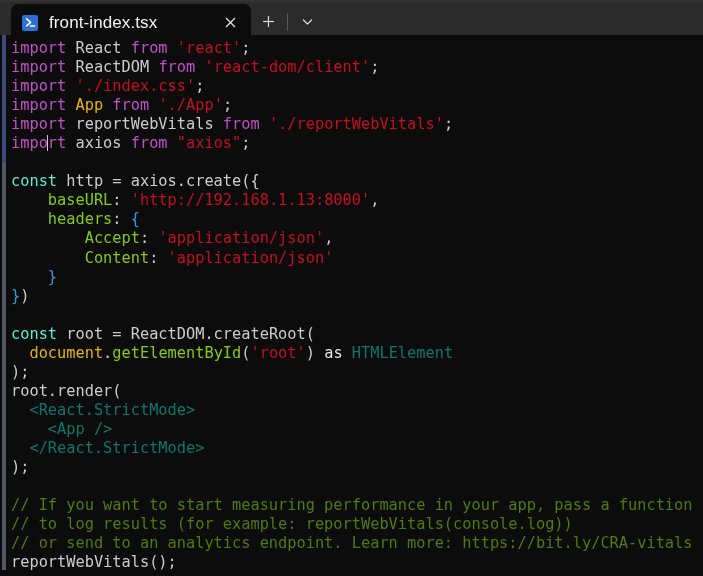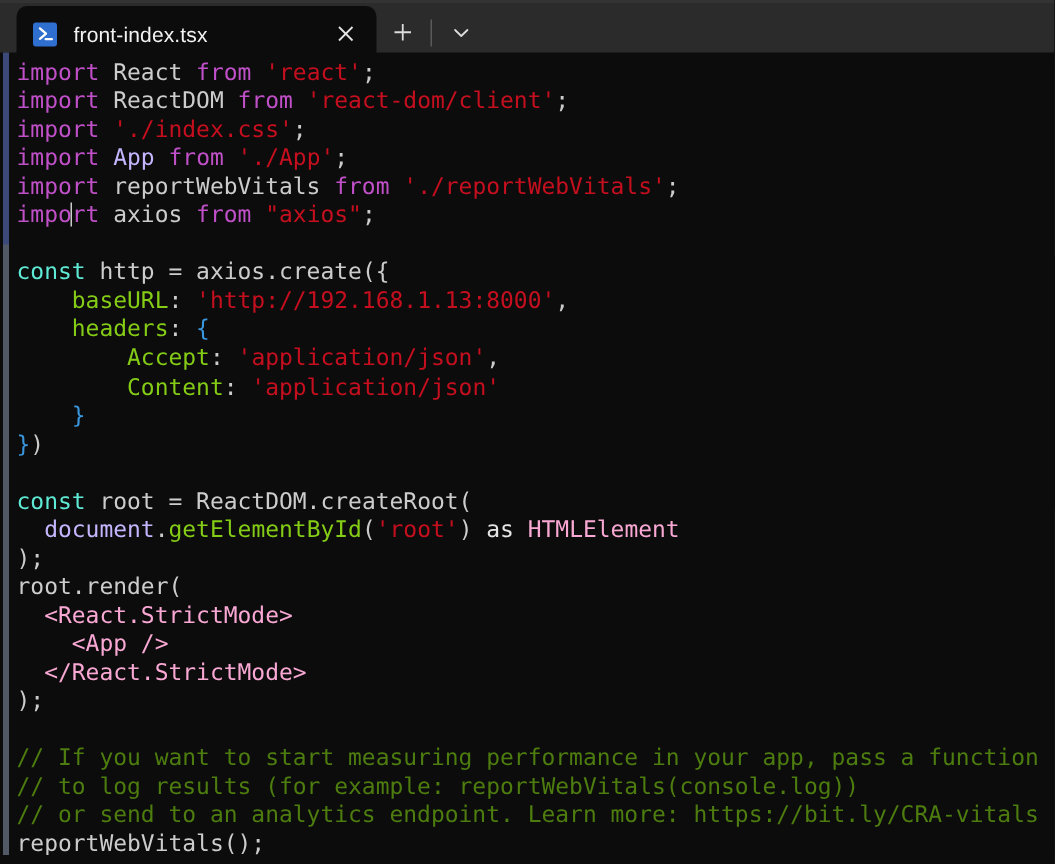--- a/index.html
+++ b/index.html
@@ -43,21 +43,21 @@
     position:relative;
     flex:0 0 auto;
     display:flex; align-items:center; justify-content:center;
   }
   .tab-icon svg { display:block; }
   .tab-title {
     flex:1 1 auto;
     margin-left:11px;
     color:#f2f2f2;
     font-family:"Liberation Sans", sans-serif;
-    font-size:14px;
+    font-size:17px;
     letter-spacing:0.1px;
     white-space:nowrap;
     overflow:hidden;
   }
   .tab-close {
     flex:0 0 auto;
     width:30px; height:30px;
     display:flex; align-items:center; justify-content:center;
     color:#e6e6e6;
     border-radius:3px;
@@ -112,23 +112,23 @@
     white-space:pre;
     letter-spacing:0px;
   }
   .line { height:19.05px; white-space:pre; }
 
   
   .t-kw    { color:#c050c8; }  
   .t-blue  { color:#5eead4; }  
   .t-plain { color:#cccccc; }
   .t-str   { color:#c50f1f; }  
-  .t-green { color:#c4b5fd; }  
+  .t-green { color:#eab308; }  
   .t-prop  { color:#84cc16; }  
-  .t-cyan  { color:#f9a8d4; }  
+  .t-cyan  { color:#0f766e; }  
   .t-pink  { color:#e5e5e5; }  
   .t-cmt   { color:#4d7c0f; }  
   .t-punct { color:#3a96dd; }
 
   .cursor {
     display:inline-block;
     width:1px; height:16px;
     background:#cccccc;
     vertical-align:-3px;
     margin:0 -0.5px;

